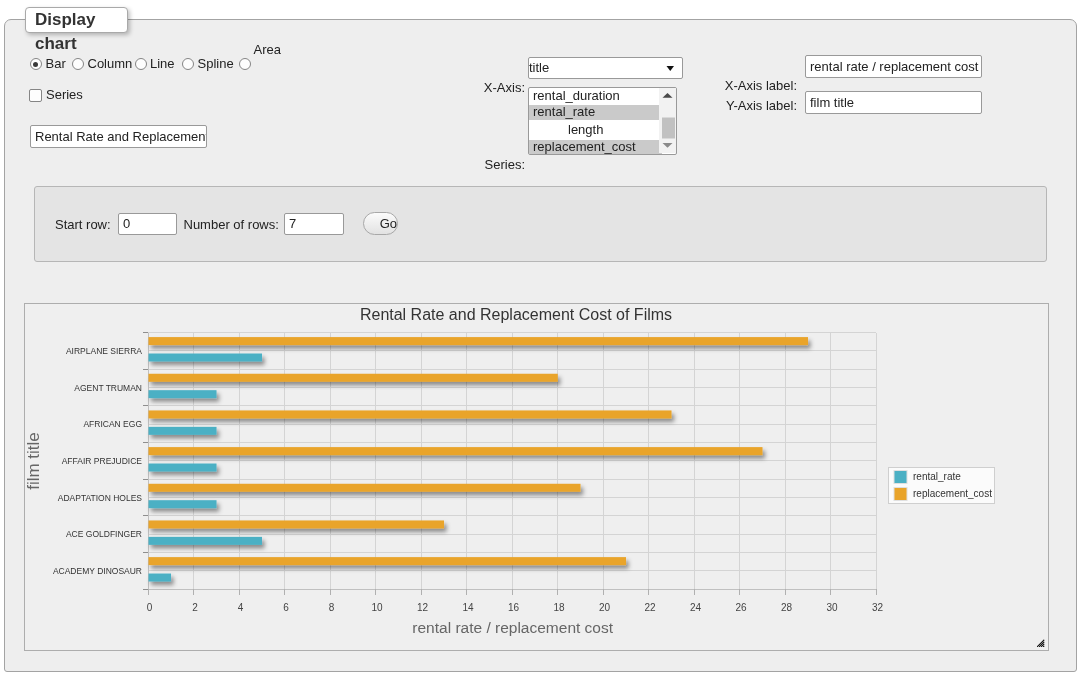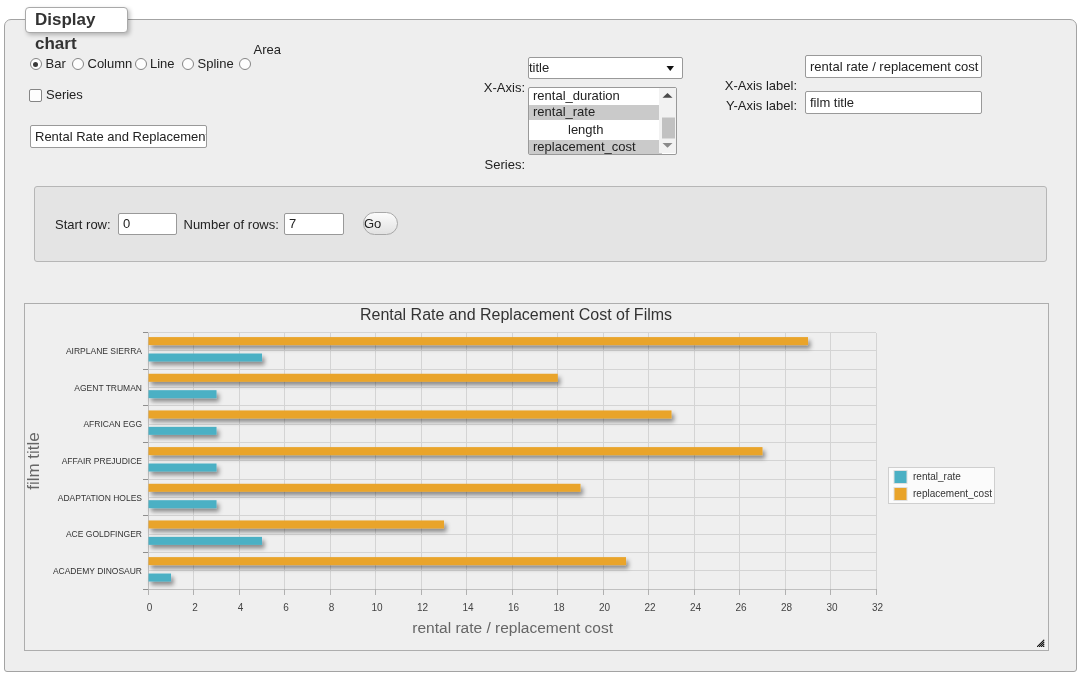--- a/index.html
+++ b/index.html
@@ -7,21 +7,21 @@
 .abs{position:absolute;}
 .fieldset{left:4px;top:19px;width:1071px;height:651px;border:1px solid #a3a3a3;border-radius:7px 7px 3px 3px;background:#eeeeee;}
 .legendbox{left:25px;top:7px;width:92px;height:24px;background:#fff;border:1px solid #a9a9a9;border-radius:4px;box-shadow:2px 2px 4px rgba(0,0,0,0.25);padding-left:9px;line-height:24px;font-weight:bold;font-size:17px;color:#333;}
 .radio{width:10px;height:10px;border:1px solid #858585;border-radius:50%;background:#fdfdfd;}
 .radio.on::after{content:"";position:absolute;left:2.5px;top:2.5px;width:5px;height:5px;border-radius:50%;background:#3a3a3a;}
 .checkbox{width:11px;height:11px;border:1px solid #858585;border-radius:2px;background:#fdfdfd;}
 .inp{background:#fff;border:1px solid #999;border-radius:2px;line-height:21px;padding-left:4px;color:#222;white-space:nowrap;overflow:hidden;}
 .lbl{white-space:nowrap;}
 .rlbl{text-align:right;margin-top:18px;}
 .panel{left:34px;top:186px;width:1011px;height:74px;background:#e4e4e4;border:1px solid #b6b6b6;border-radius:3px;}
-.gobtn{left:363px;top:212px;width:33px;height:21px;border:1px solid #a8a8a8;border-radius:12px;background:linear-gradient(#fbfbfb,#e2e2e2);text-align:left;line-height:21px;color:#222;}
+.gobtn{left:363px;top:212px;width:33px;height:21px;border:1px solid #a8a8a8;border-radius:12px;background:linear-gradient(#fbfbfb,#e2e2e2);text-align:right;line-height:21px;color:#222;}
 .chartbox{left:24px;top:303px;width:1023px;height:346px;background:#efefef;border:1px solid #adadad;}
 .sel{background:#fff;border:1px solid #999;border-radius:2px;}
 </style>
 </head>
 <body>
 <div class="abs fieldset"></div>
 <div class="abs legendbox">Display chart</div>
 
 <div class="abs radio on" style="left:29.5px;top:58px;"></div>
 <div class="abs lbl" style="left:45.5px;top:56px;">Bar</div>

